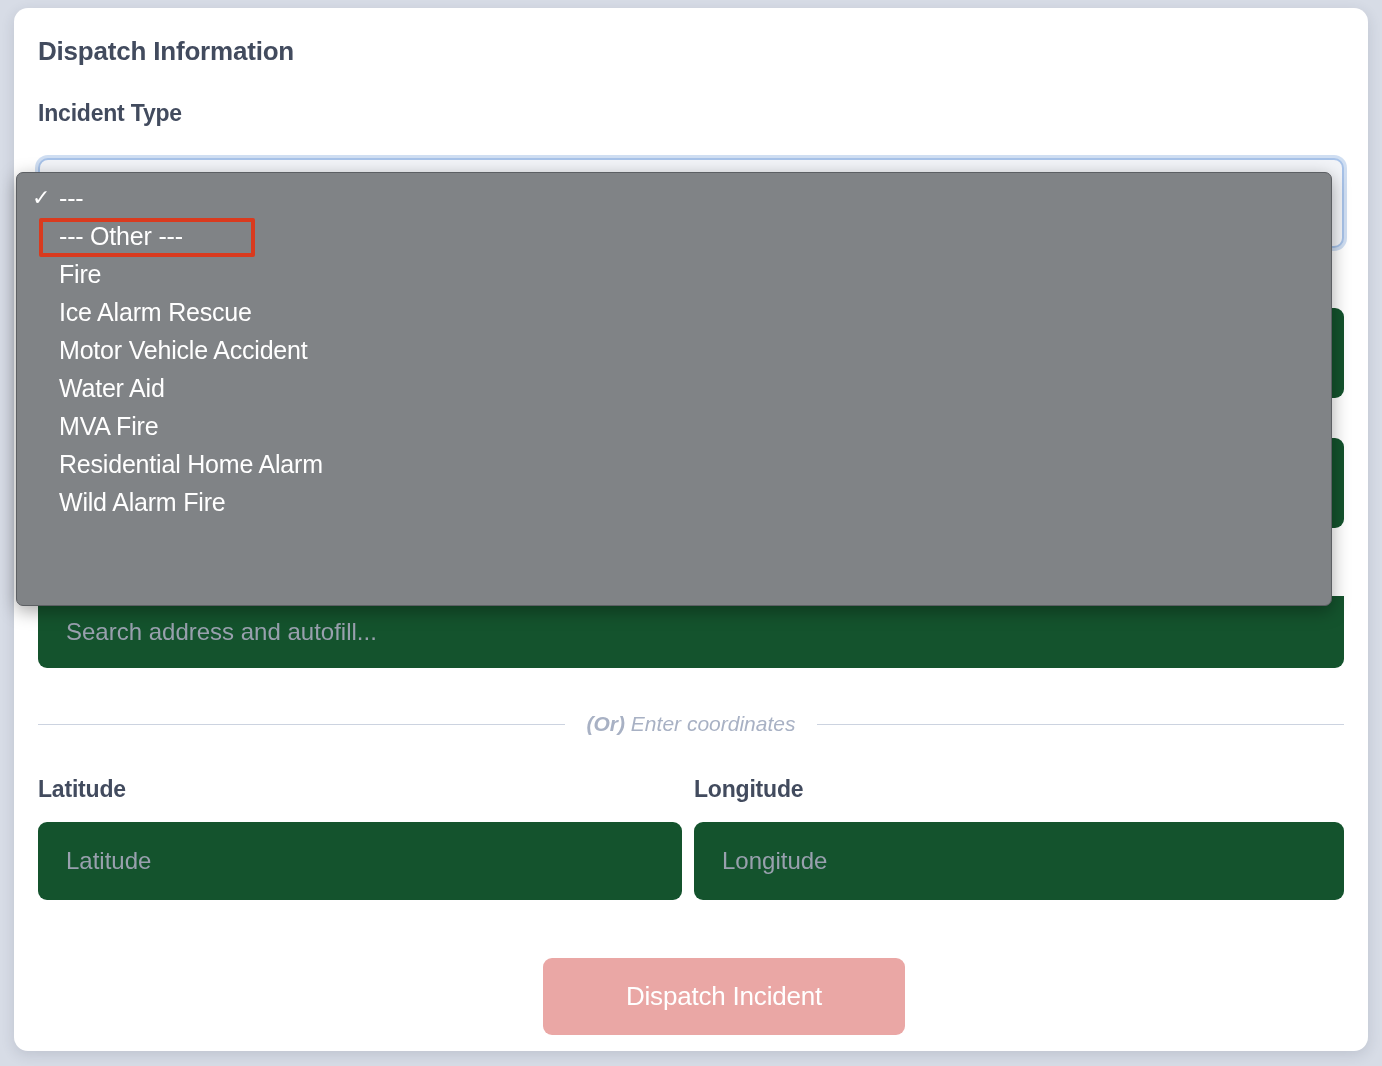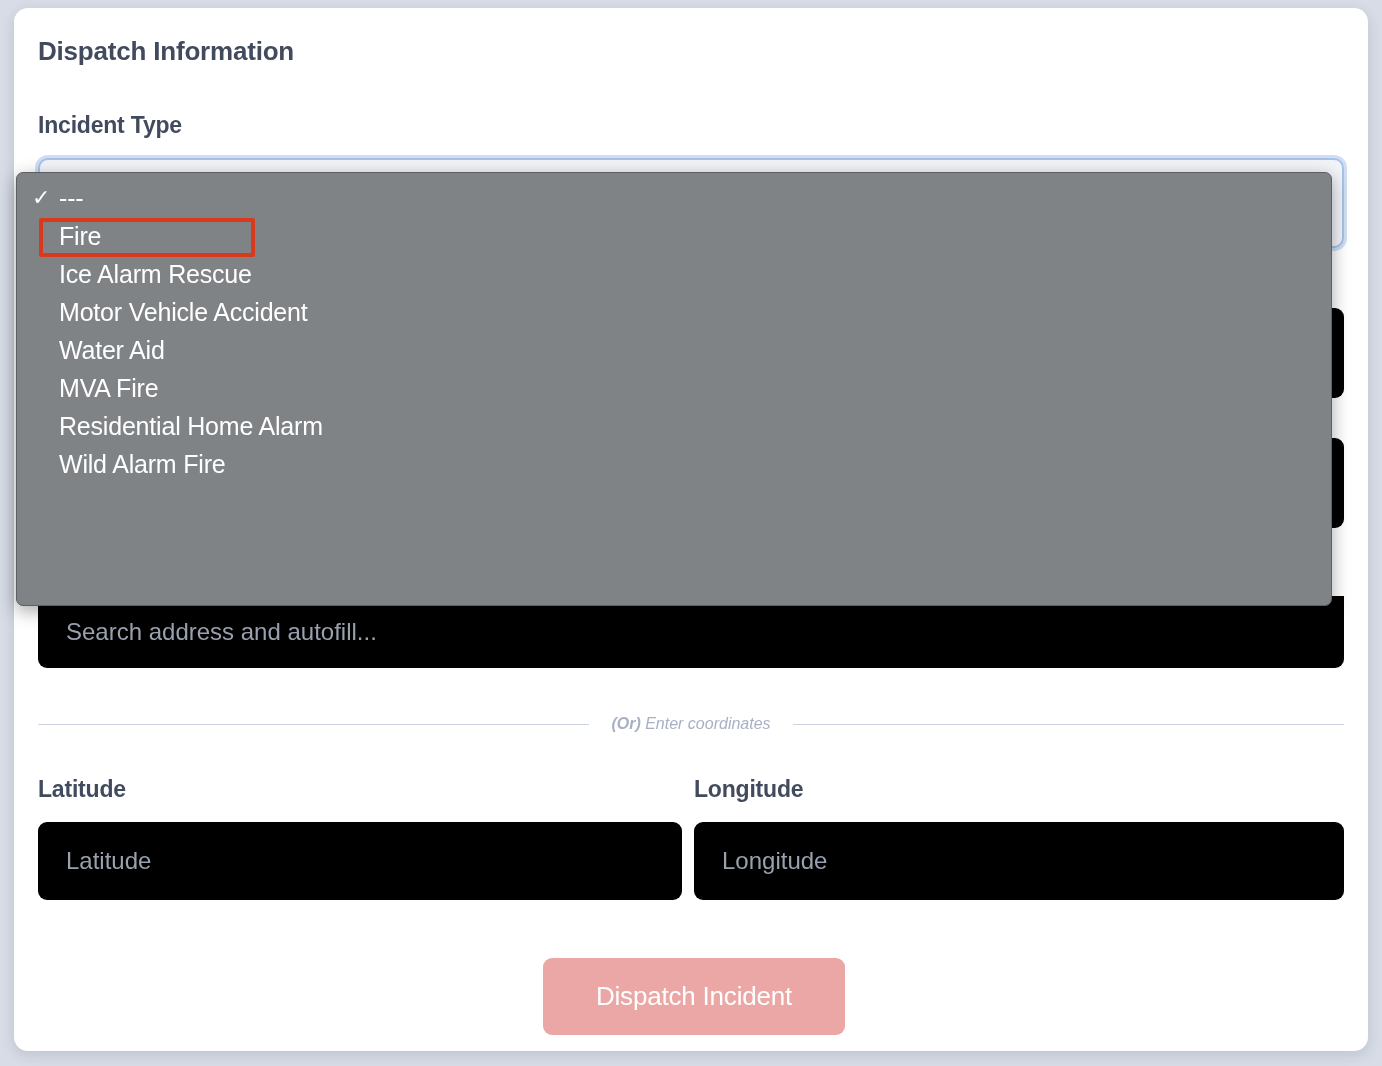--- a/index.html
+++ b/index.html
@@ -38,28 +38,28 @@
     color: #424b5e;
     letter-spacing: -0.2px;
   }
   .field-label {
     position: absolute;
     font-size: 23px;
     font-weight: bold;
     color: #424b5e;
     letter-spacing: -0.2px;
   }
-  #label-incident-type { left: 24px; top: 104px; text-align: right; }
+  #label-incident-type { left: 24px; top: 92px; text-align: right; }
   #label-latitude      { left: 24px; top: 768px; }
   #label-longitude     { left: 680px; top: 768px; }
 
   
   .input-box {
     position: absolute;
-    background: #000000;
+    background: #14532d;
     border: none;
     border-radius: 9px;
     box-sizing: border-box;
     font-family: "Liberation Sans", sans-serif;
     font-size: 24px;
     color: #99a0ae;
     padding: 0 28px;
     display: flex;
     align-items: center;
   }
@@ -121,36 +121,36 @@
     align-items: center;
     gap: 22px;
   }
   #divider-coordinates .rule {
     flex: 1 1 auto;
     height: 1px;
     background: #ccd3e0;
   }
   #divider-text {
     flex: 0 0 auto;
-    font-size: 16px;
+    font-size: 21px;
     color: #a8b1c4;
     font-style: italic;
     white-space: nowrap;
   }
   #divider-text .or {
     font-weight: bold;
     font-style: italic;
   }
 
   
   #btn-dispatch {
     position: absolute;
     left: 529px;
     top: 950px;
-    width: 302px;
+    width: 362px;
     height: 77px;
     background: #eaa7a5;
     color: #ffffff;
     border: none;
     border-radius: 9px;
     font-family: "Liberation Sans", sans-serif;
     font-size: 26px;
     cursor: pointer;
     letter-spacing: -0.2px;
   }
@@ -234,20 +234,21 @@
   <div class="field-label" id="label-longitude">Longitude</div>
   <div class="input-box" id="input-longitude">Longitude</div>
 
   <button id="btn-dispatch">Dispatch Incident</button>
 
 </div>
 
 <div id="dropdown-popup">
   <div id="dropdown-options">
       <div class="dropdown-item"><span class="check">✓</span><span>---</span></div>
+      <div class="dropdown-item"><span class="check"></span><span>--- Other ---</span></div>
       <div class="dropdown-item"><span class="check"></span><span>Fire</span></div>
       <div class="dropdown-item"><span class="check"></span><span>Ice Alarm Rescue</span></div>
       <div class="dropdown-item"><span class="check"></span><span>Motor Vehicle Accident</span></div>
       <div class="dropdown-item"><span class="check"></span><span>Water Aid</span></div>
       <div class="dropdown-item"><span class="check"></span><span>MVA Fire</span></div>
       <div class="dropdown-item"><span class="check"></span><span>Residential Home Alarm</span></div>
       <div class="dropdown-item"><span class="check"></span><span>Wild Alarm Fire</span></div>
     </div>
   <div id="highlight-box"></div>
 </div>

